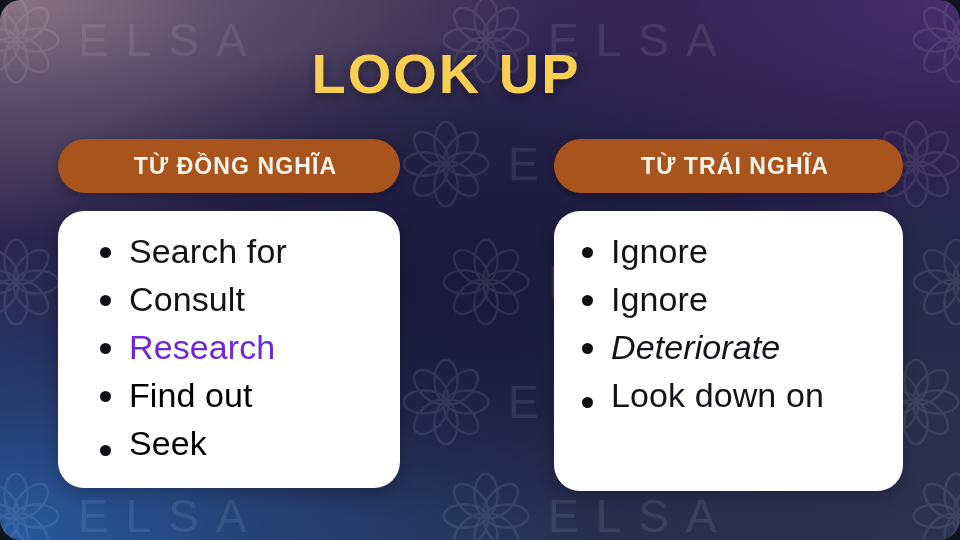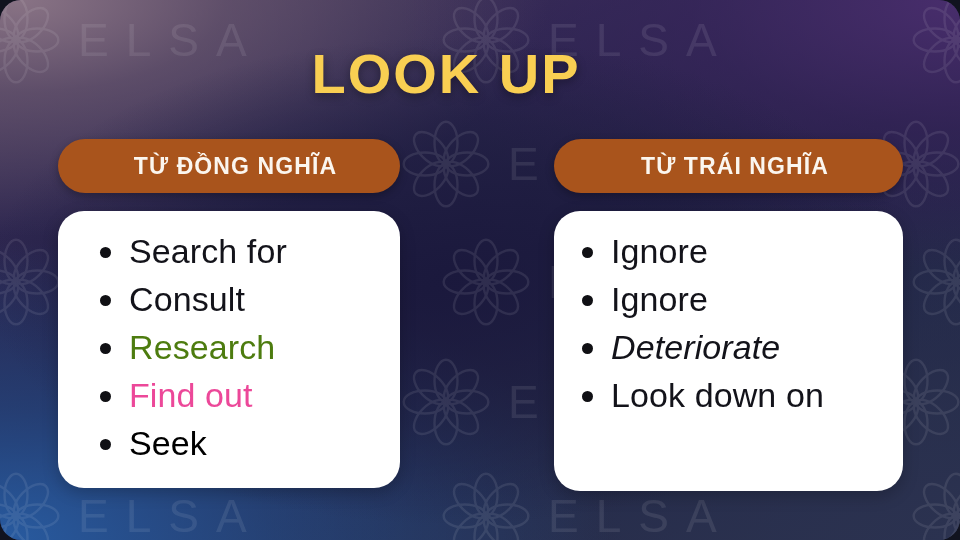--- a/index.html
+++ b/index.html
@@ -93,21 +93,21 @@
   }
   .card-left  { height: 277px; }
   .card-right { height: 280px; }
 
   .word-list { margin: 0; padding: 0; list-style: none; }
   .word-item {
     display: flex;
     align-items: baseline;
     margin-bottom: 12px;
   }
-  .word-item:last-child { margin-bottom: 0; }
+  .word-item:last-child { margin-bottom: 0; align-items: flex-end; }
   .bullet {
     width: 11px;
     height: 11px;
     border-radius: 50%;
     background: #101014;
     flex: 0 0 auto;
     margin-right: 18px;
     margin-left: 20px;
     position: relative;
     top: -5px;
@@ -333,25 +333,25 @@
           <li class="word-item">
             <span class="bullet"></span>
             <span class="word-text" style="color: rgb(19, 19, 26);">Search for</span>
           </li>
           <li class="word-item">
             <span class="bullet"></span>
             <span class="word-text" style="color: rgb(19, 19, 26);">Consult</span>
           </li>
           <li class="word-item">
             <span class="bullet"></span>
-            <span class="word-text" style="color: #4d7c0f;">Research</span>
-          </li>
-          <li class="word-item">
-            <span class="bullet"></span>
-            <span class="word-text" style="color: #ec4899;">Find out</span>
+            <span class="word-text" style="color: #6d28d9;">Research</span>
+          </li>
+          <li class="word-item">
+            <span class="bullet"></span>
+            <span class="word-text" style="color: #000000;">Find out</span>
           </li>
           <li class="word-item">
             <span class="bullet"></span>
             <span class="word-text" style="color: #000000;">Seek</span>
           </li>
         </ul>
     </div>
   </div>
 
   <div class="col col-right">

